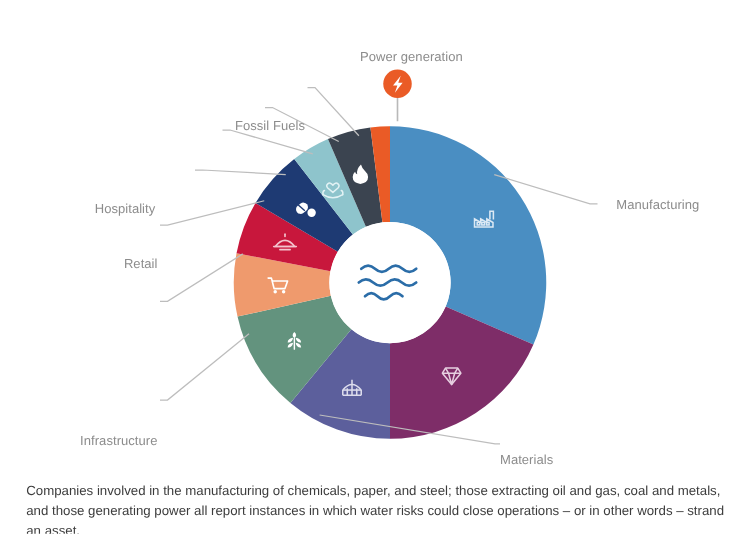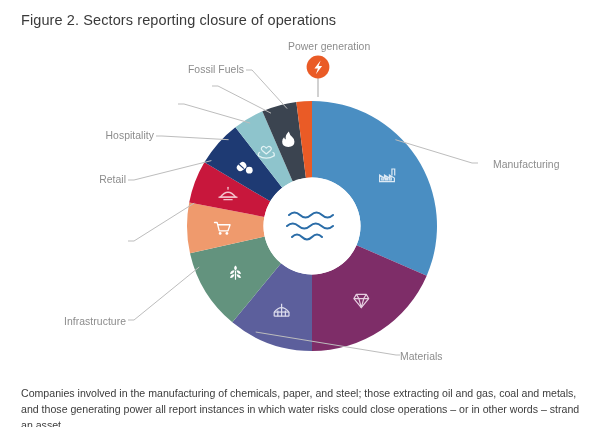--- a/index.html
+++ b/index.html
@@ -40,21 +40,21 @@
     display: block;
   }
   .lbl {
     position: absolute;
     font-size: 10.4px;
     color: #8c8c8c;
     line-height: 13.2px;
     white-space: pre-line;
     letter-spacing: 0.05px;
   }
-  .lbl.r { text-align: right; }
+  .lbl.r { text-align: right; margin-top: 32px; }
   .lbl.l { text-align: left; }
   .src {
     position: absolute;
     left: 21px;
     top: 360px;
     font-size: 10.2px;
     font-style: italic;
     color: #4a4a4a;
   }
   .note {
@@ -65,21 +65,20 @@
     font-size: 10.6px;
     line-height: 16px;
     color: #3c3c3c;
   }
 </style>
 </head>
 <body>
 
 <div id="figure-root">
 
-  <div class="fig-title">Figure 2. Sectors reporting closure of operations</div>
 
   <div id="donut-wrap">
     <svg id="donut-svg" width="600" height="427" viewBox="0 0 600 427">
       <g id="slices">
           <path d="M312 101 A125 125 0 0 1 426.7193282104976 275.6434863293476 L356.5110993456731 245.26167269578687 A48.5 48.5 0 0 0 312 177.5 Z" fill="#4a8ec2"></path>
           <path d="M426.7193282104976 275.6434863293476 A125 125 0 0 1 312 351 L312 274.5 A48.5 48.5 0 0 0 356.5110993456731 245.26167269578687 Z" fill="#7e2d68"></path>
           <path d="M312 351 A125 125 0 0 1 232.3220012814138 322.3141553469737 L281.08493649718855 263.3698922746258 A48.5 48.5 0 0 0 312 274.5 Z" fill="#5c5f9c"></path>
           <path d="M232.3220012814138 322.3141553469737 A125 125 0 0 1 190.0104047576566 253.2679051745679 L264.6680370459708 236.57994720773235 A48.5 48.5 0 0 0 281.08493649718855 263.3698922746258 Z" fill="#63937e"></path>
           <path d="M190.0104047576566 253.2679051745679 A125 125 0 0 1 189.2140936589139 202.57733567678457 L264.35906833965856 216.9120062425924 A48.5 48.5 0 0 0 264.6680370459708 236.57994720773235 Z" fill="#ef9a6d"></path>
           <path d="M189.2140936589139 202.57733567678457 A125 125 0 0 1 204.407246624507 162.36982303120368 L270.25401169030874 201.31149133610703 A48.5 48.5 0 0 0 264.35906833965856 216.9120062425924 Z" fill="#c8173c"></path>
@@ -179,28 +178,28 @@
       <g>
         <line x1="318" y1="76" x2="318" y2="97" stroke="#b9b9b9" stroke-width="1.3"></line>
         <circle cx="318" cy="67" r="11.4" fill="#ea5b26"></circle>
         <path d="M320.6 60.6 L314.4 68.4 L317.9 68.4 L315.9 74.2 L322.1 66.1 L318.6 66.1 Z" fill="#ffffff"></path>
       </g>
     </svg>
   </div>
 
   <div class="lbl l" style="left:478px; top:158px;margin-left:15px;">Manufacturing</div>
 
-  <div class="lbl l" style="left:400px; top:350px;">Materials</div>
+  <div class="lbl l" style="left:400px; top:362px;">Materials</div>
 
   <div class="lbl r" style="left:28px; top:315px; width:98px;">Infrastructure</div>
 
 
   <div class="lbl r" style="left:52px; top:173px; width:74px;">Retail</div>
 
-  <div class="lbl r" style="left:46px; top:129px; width:108px;">Hospitality</div>
+  <div class="lbl r" style="left:46px; top:129px; width:108px;text-align:center;">Hospitality</div>
 
 
 
   <div class="lbl r" style="left:148px; top:63px; width:96px;">Fossil Fuels</div>
 
   <div class="lbl l" style="left:277px; top:40px;padding-left:11px;">Power generation</div>
 
   <div class="note">Companies involved in the manufacturing of chemicals, paper, and steel; those extracting oil and gas, coal and metals, and those generating power all report instances in which water risks could close operations – or in other words – strand an asset.</div>
 
 </div>

